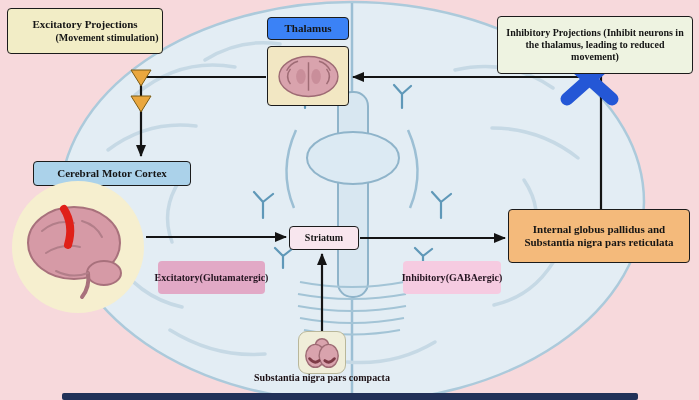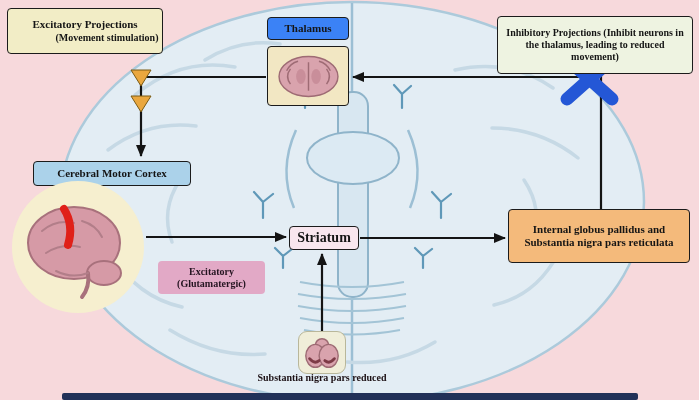--- a/index.html
+++ b/index.html
@@ -10,31 +10,31 @@
   }
   .stage svg.layer{position:absolute; left:0; top:0; pointer-events:none;}
   .box{
     position:absolute; box-sizing:border-box;
     display:flex; flex-direction:column; align-items:center; justify-content:center;
     text-align:center; border:1.5px solid #1b1b1b; border-radius:4px;
     font-weight:bold; color:#151515; z-index:3; line-height:1.2;
   }
   .tag{
     position:absolute; box-sizing:border-box;
-    display:flex; flex-direction:column; align-items:center; justify-content:center;
+    display:flex; flex-direction:row; align-items:center; justify-content:center;
     text-align:right; border:none; border-radius:4px;
     font-weight:bold; color:#241420; z-index:3; line-height:1.2;
   }
   .b-excit{left:7px; top:8px; width:156px; height:46px; background:#f2edc6; font-size:11px;}
   .b-excit .sub{font-size:10px;margin-left:44px;}
   .b-thal-label{left:267px; top:17px; width:82px; height:23px; background:#3b82f6; font-size:11px;}
   .b-thal-img{left:267px; top:46px; width:82px; height:60px; background:#f2e7c3; padding:0;}
   .b-inhib{left:497px; top:16px; width:196px; height:58px; background:#eef3e1; font-size:10px; padding:2px 5px;}
   .b-cortex{left:9px; top:161px; width:158px; height:25px; background:#abd2ea; font-size:11px;margin-left:24px;}
-  .b-striatum{left:289px; top:226px; width:70px; height:24px; background:#f8e6ee; font-size:14px;}
+  .b-striatum{left:289px; top:226px; width:70px; height:24px; background:#f8e6ee; font-size:10px;}
   .b-gpi{left:508px; top:209px; width:182px; height:54px; background:#f4ba7b; font-size:11px; padding:0 6px;}
   .t-glut{left:158px; top:261px; width:107px; height:33px; background:#e2a9c6; font-size:10px;}
   .t-gaba{left:403px; top:261px; width:98px; height:33px; background:#f6cbe1; font-size:10px;}
   .b-snc-img{
     left:298px; top:331px; width:48px; height:43px; background:#f0eed9;
     border:1px solid #b9b79a; border-radius:9px;
   }
   .snc-label{
     position:absolute; left:222px; top:372px; width:200px; text-align:center;
     font-size:10px; font-weight:bold; color:#1c1014; z-index:3;
@@ -164,33 +164,37 @@
 
   <div class="box b-striatum">
     <span>Striatum</span>
   </div>
 
   <div class="tag t-glut">
     <span>Excitatory</span>
     <span>(Glutamatergic)</span>
   </div>
 
+  <div class="tag t-gaba">
+    <span>Inhibitory</span>
+    <span>(GABAergic)</span>
+  </div>
 
   <div class="box b-gpi">
     <span>Internal globus pallidus and Substantia nigra pars reticulata</span>
   </div>
 
   <div class="box b-snc-img">
     <svg width="46" height="41" viewBox="0 0 48 43">
       <circle cx="24" cy="14" r="7" fill="#d9a3ad" stroke="#9e6b74" stroke-width="1.5"></circle>
       <ellipse cx="17" cy="25" rx="10" ry="12" fill="#d9a3ad" stroke="#9e6b74" stroke-width="1.5"></ellipse>
       <ellipse cx="31" cy="25" rx="10" ry="12" fill="#d9a3ad" stroke="#9e6b74" stroke-width="1.5"></ellipse>
       <g stroke="#7d3b46" stroke-width="3" fill="none" stroke-linecap="round">
         <path d="M11 28 q5 6 10 2"></path>
         <path d="M27 30 q5 4 10 -2"></path>
       </g>
     </svg>
   </div>
-  <div class="snc-label">Substantia nigra pars reduced</div>
+  <div class="snc-label">Substantia nigra pars compacta</div>
 
   <div class="bottom-bar"></div>
 
 </div>
 
 </body></html>

